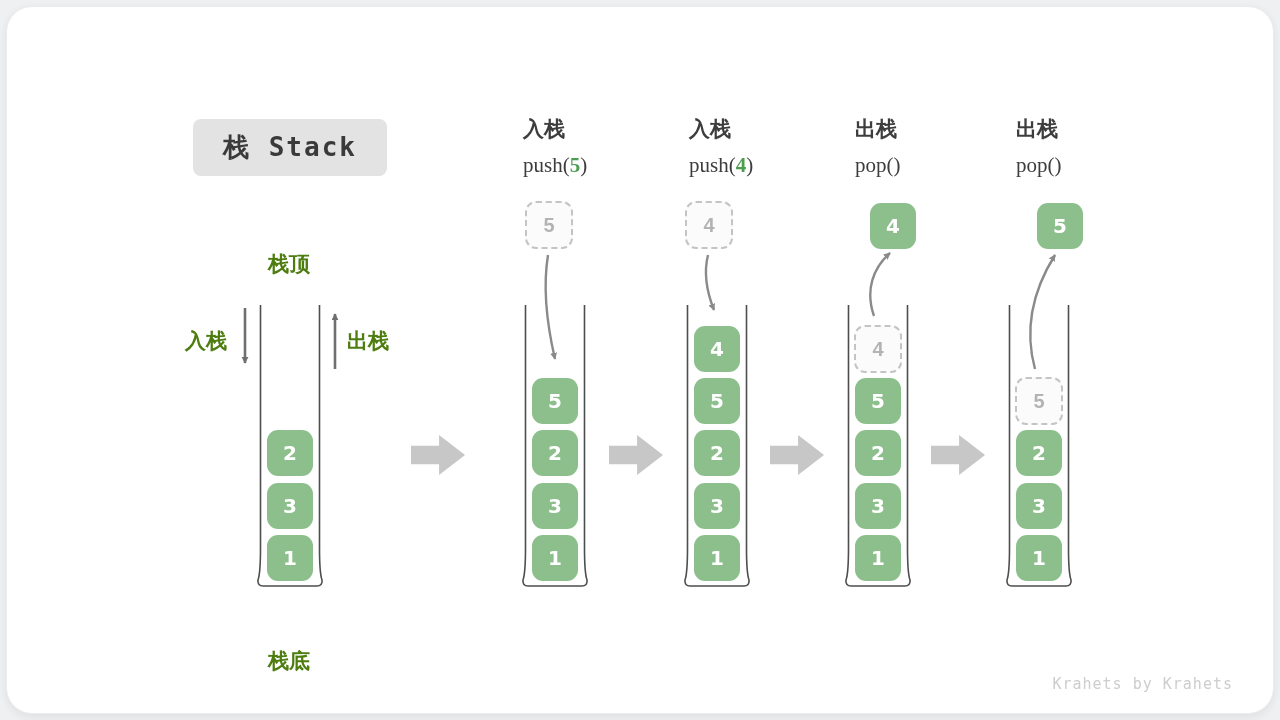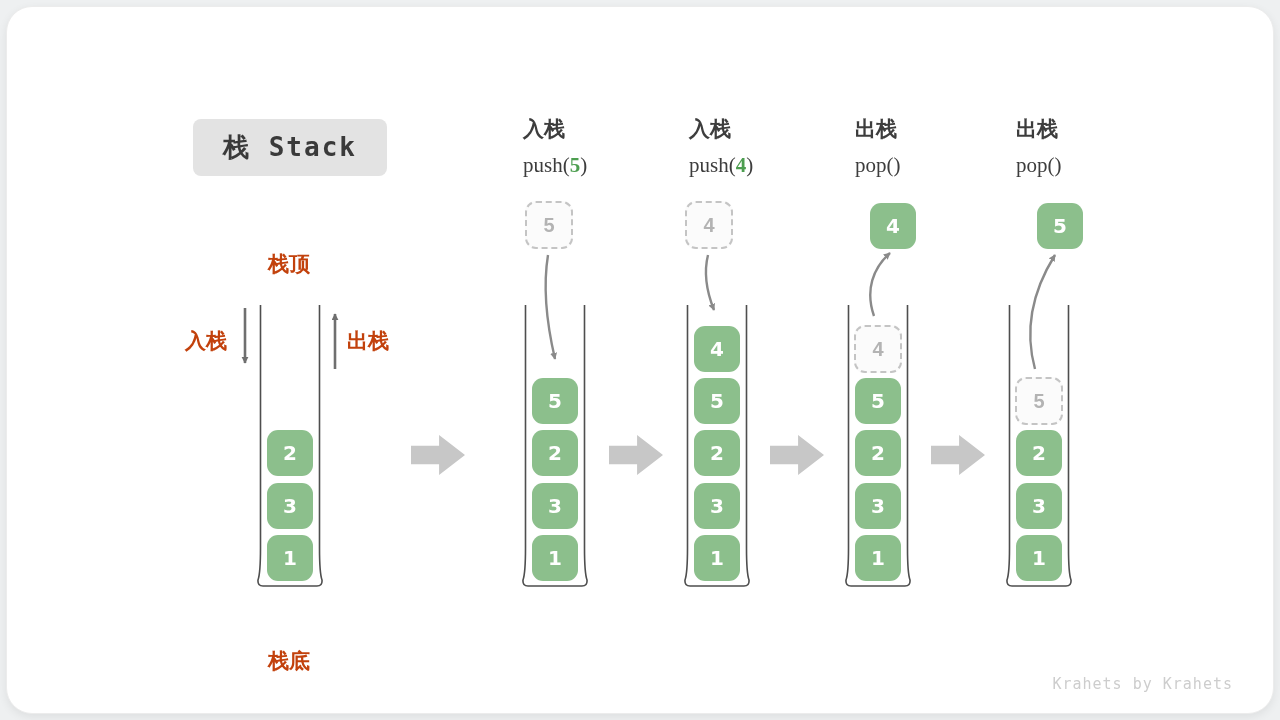--- a/index.html
+++ b/index.html
@@ -26,21 +26,21 @@
     width: 194px; height: 57px;
     background: #e3e3e3;
     border-radius: 8px;
     display: flex; align-items: center; justify-content: center;
     font-family: "DejaVu Sans Mono", "Liberation Mono", monospace;
     font-size: 26px; font-weight: 700; color: #3a3a3a;
     letter-spacing: 2px;
   }
 
   .cjk-label {
-    font-size: 21px; font-weight: 700; color: #c2410c;
+    font-size: 21px; font-weight: 700; color: #4d7c0f;
     white-space: nowrap;
   }
 
   .op-header { top: 104px; width: 150px; line-height: 36px; }
   .op-header .op-cn { font-size: 21px; font-weight: 600; color: #3d3d3d; }
   .op-header .op-call {
     font-family: Liberation Serif, serif;
     font-size: 21px; color: #3d3d3d; font-weight: 500;
   }
   .op-header .op-arg { color: #4d9e50; font-weight: 700; }

